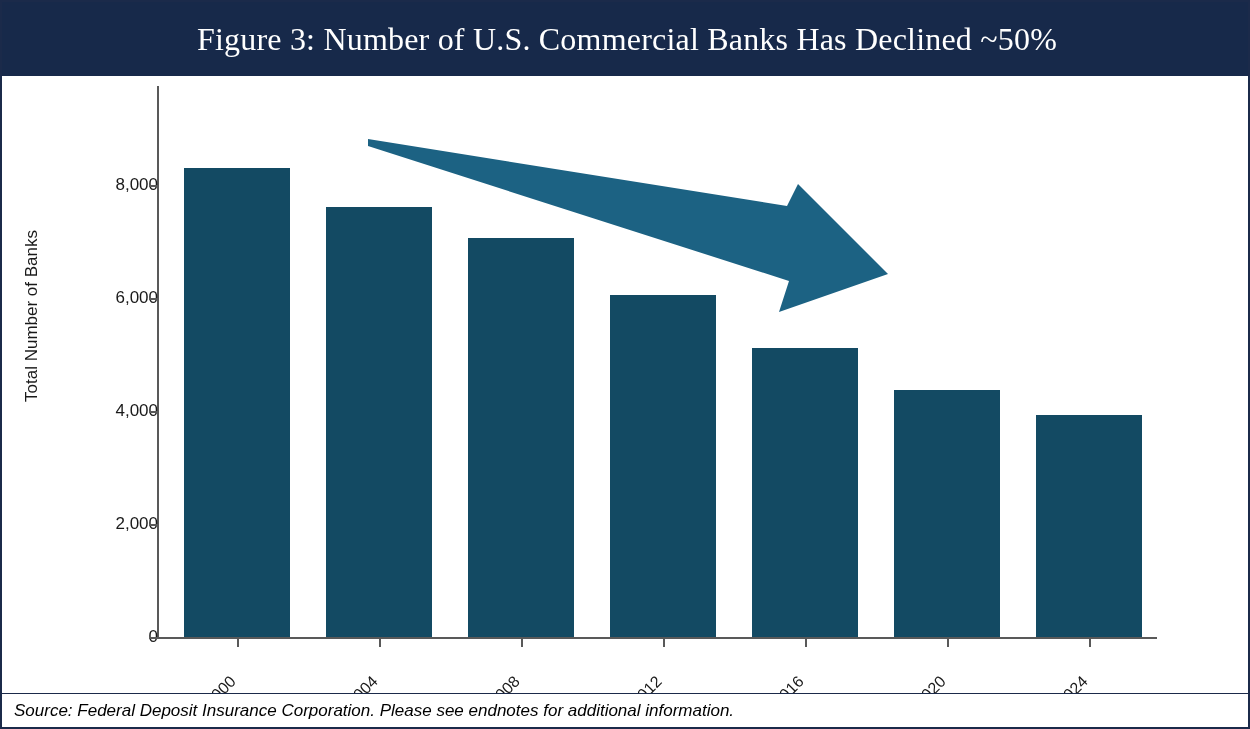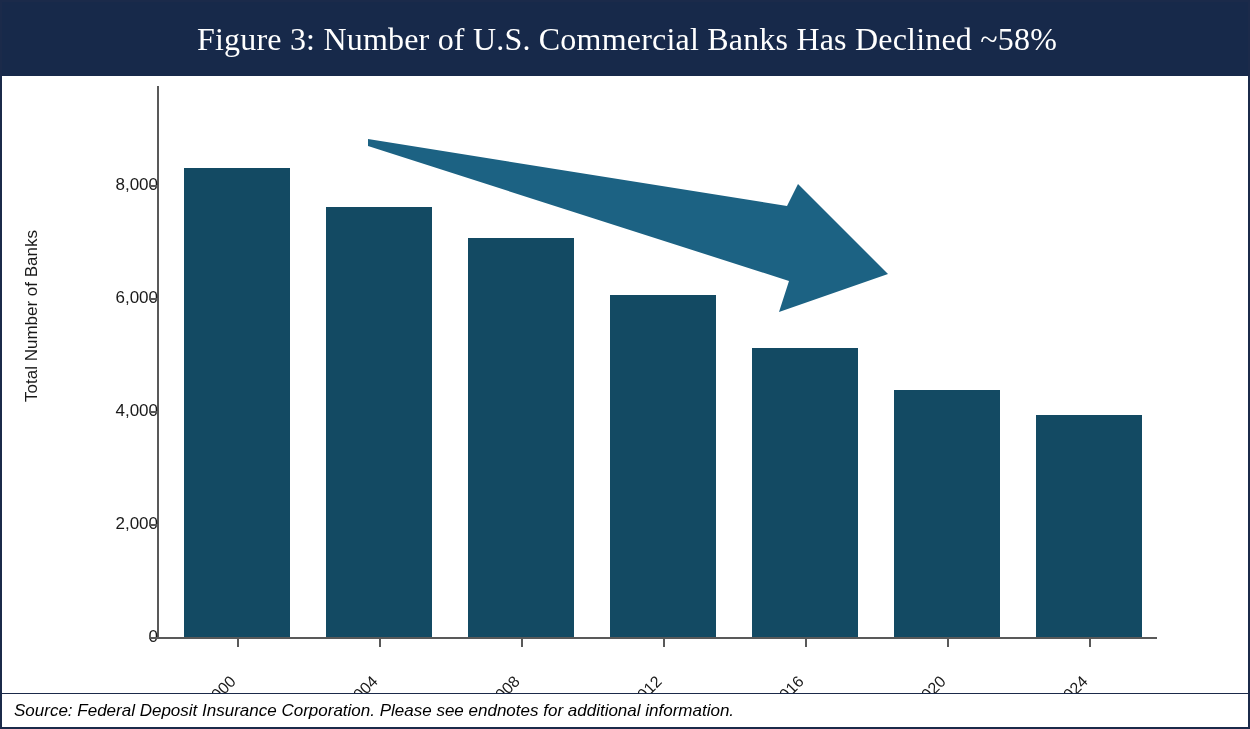--- a/index.html
+++ b/index.html
@@ -145,21 +145,21 @@
     padding-left: 12px;
     white-space: nowrap;
   }
 </style>
 </head>
 <body>
 
 <div class="figure-frame">
 
   <div class="figure-header">
-    <div class="figure-title">Figure 3: Number of U.S. Commercial Banks Has Declined ~58%</div>
+    <div class="figure-title">Figure 3: Number of U.S. Commercial Banks Has Declined ~50%</div>
   </div>
 
   <div class="plot-area">
 
     <div class="y-axis-label">Total Number of Banks</div>
 
     <div class="y-axis-line"></div>
     <div class="x-axis-line"></div>
 
     <div class="y-tick-group" style="top:561px">

